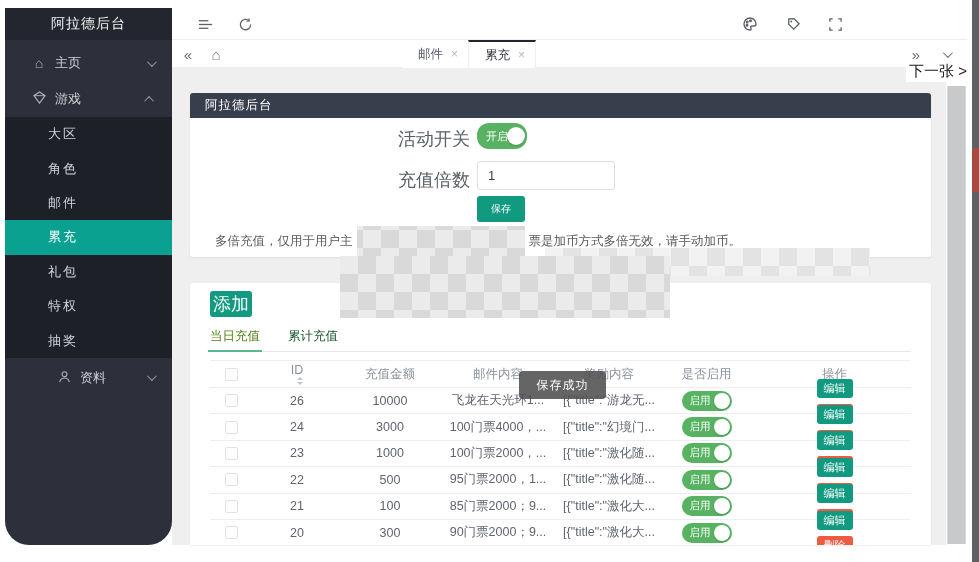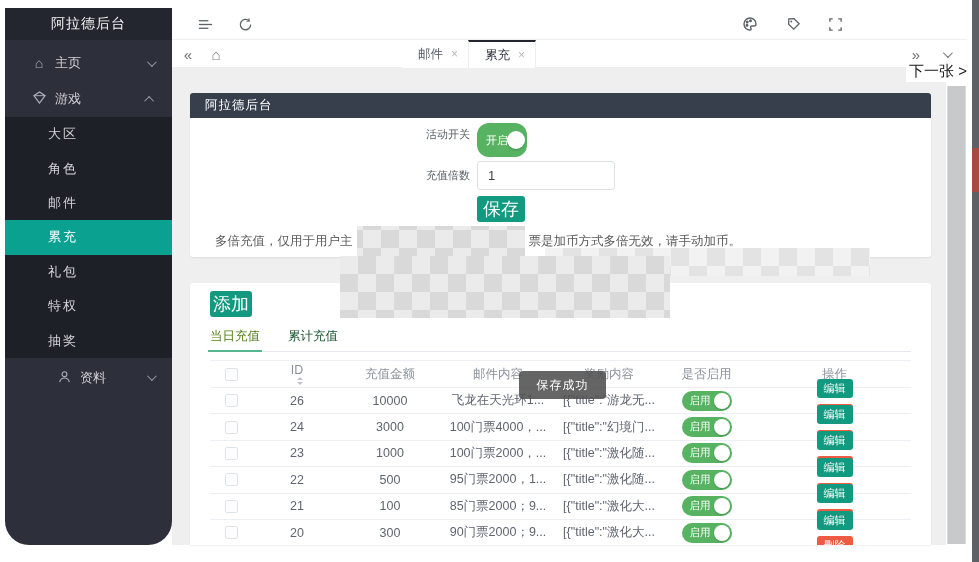--- a/index.html
+++ b/index.html
@@ -39,30 +39,30 @@
   .ptab .x { color:#b9b9b9; font-size:12px; }
   .ptab.active { border-top:2px solid #23252e; border-left:1px solid #eee; border-right:1px solid #eee; color:#2e323c; }
 
   
   .content-bg { position:absolute; left:172px; top:68px; width:774px; height:477px; background:#efefef; }
   .v-scrollbar { position:absolute; left:947px; top:86px; width:19px; height:458px; background:#c7c9cb; border-left:1px solid #d9dadc; border-right:1px solid #d9dadc; }
 
   .panel { position:absolute; background:#fff; border-radius:3px; box-shadow:0 1px 2px rgba(0,0,0,.07); }
   .panel1 { left:190px; top:93px; width:741px; height:164px; }
   .panel1-hd { height:25px; background:#373e4c; border-radius:3px 3px 0 0; color:#fff; font-size:12.5px; display:flex; align-items:center; padding-left:15px; letter-spacing:1px; }
-  .form-label { position:absolute; width:90px; text-align:right; font-size:11px; color:#596066;font-family:Liberation Mono, monospace; }
+  .form-label { position:absolute; width:90px; text-align:right; font-size:18px; color:#596066;font-family:Liberation Mono, monospace; }
   .input { position:absolute; left:287px; top:68px; width:138px; height:29px; border:1px solid #dcdfe6; border-radius:3px; font-size:13px; color:#3e4248; padding-left:10px; display:flex; align-items:center; background:#fff; }
   .btn { display:inline-flex; align-items:center; justify-content:center; background:#129a80; color:#fff; border:none; border-radius:3px; cursor:pointer; font-family:inherit; }
-  .save-btn { position:absolute; left:287px; top:103px; width:48px; height:26px; font-size:18px; }
+  .save-btn { position:absolute; left:287px; top:103px; width:48px; height:26px; font-size:10px; }
   .note { position:absolute; left:25px; top:133px; display:flex; align-items:center; font-size:12.5px; color:#5a5a5a; white-space:nowrap; }
 
   
   .switch { position:relative; display:inline-flex; align-items:center; background:#57b362; border-radius:12px; color:#fff; cursor:pointer; }
   .switch .knob { position:absolute; background:#fff; border-radius:50%; box-shadow:0 1px 2px rgba(0,0,0,.2); }
-  .switch.big { width:50px; height:34px;align-items:center; }
+  .switch.big { width:50px; height:26px;align-items:center; }
   .switch.big .lab { padding-left:9px; font-size:11px; }
   .switch.big .knob { right:2px; width:18px; height:18px; }
   .switch.small { width:50px; height:20px; }
   .switch.small .lab { padding-left:8px; font-size:10.5px; }
   .switch.small .knob { right:2px; width:16px; height:16px; }
   .form-switch { position:absolute; left:287px; top:30px; }
 
   
   .mosaic { background:repeating-conic-gradient(#d9d9d9 0% 25%, #ebebeb 0% 50%); background-size:36px 36px; }
   .mosaic.faint { background:repeating-conic-gradient(#e3e3e3 0% 25%, #f2f2f2 0% 50%); background-size:36px 36px; }

